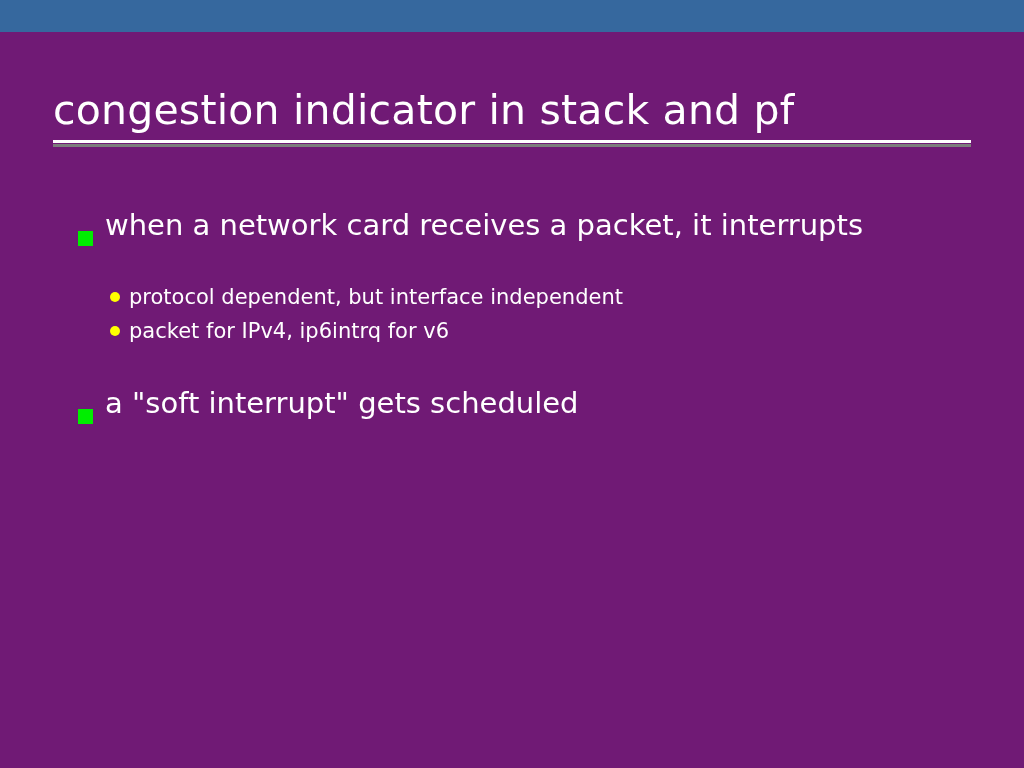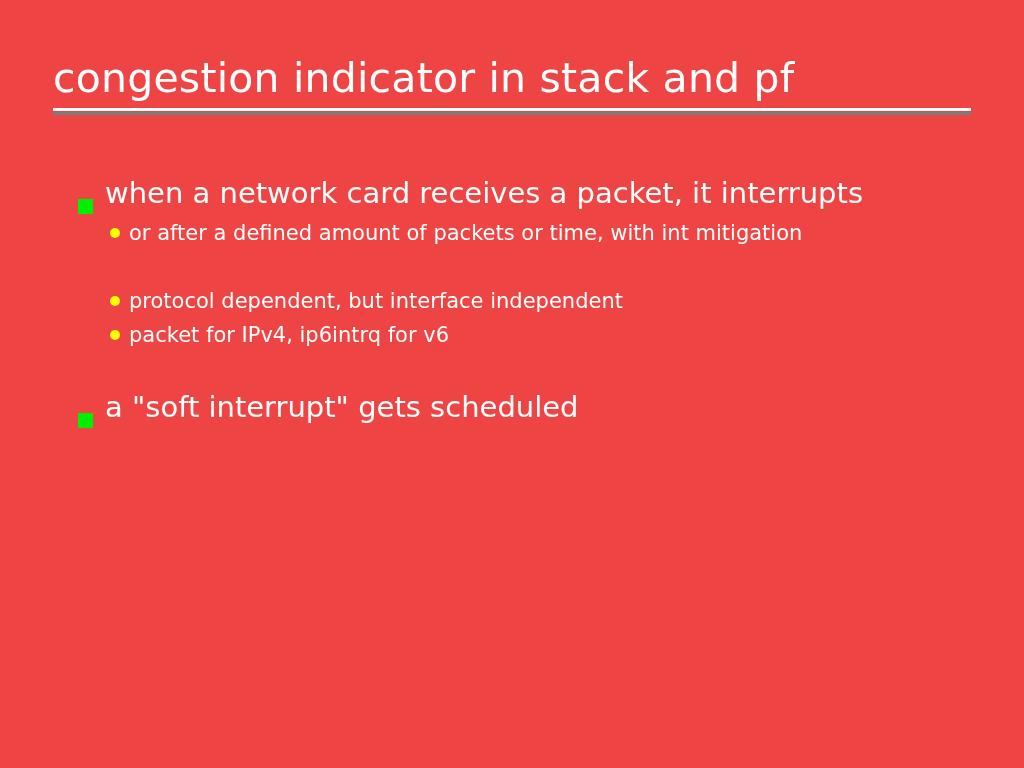--- a/index.html
+++ b/index.html
@@ -11,21 +11,22 @@
     height: 768px;
     background: #36689E;
     font-family: "DejaVu Sans", sans-serif;
     overflow: hidden;
     position: relative;
   }
 
   .slide {
     position: absolute;
     inset: 0;
-    background: #ef4444;
+    background: #701a75;
+    margin-top: 32px;
   }
 
   
   .title-block {
     position: absolute;
     left: 53px;
     top: 52px;
     width: 918px;
   }
   .slide-title {
@@ -115,26 +116,20 @@
     <div class="title-rule"></div>
   </div>
 
   <div class="body-block">
 
     <div class="group">
       <div class="l1">
         <span class="l1-marker"></span>
         <span class="l1-text">when a network card receives a packet, it interrupts</span>
       </div>
-      <div class="l2-list">
-        <div class="l2">
-          <span class="l2-marker"></span>
-          <span class="l2-text">or after a defined amount of packets or time, with int mitigation</span>
-        </div>
-      </div>
     </div>
 
     <div class="group">
       <div class="l2-list">
         <div class="l2">
           <span class="l2-marker"></span>
           <span class="l2-text">protocol dependent, but interface independent</span>
         </div>
         <div class="l2">
           <span class="l2-marker"></span>

